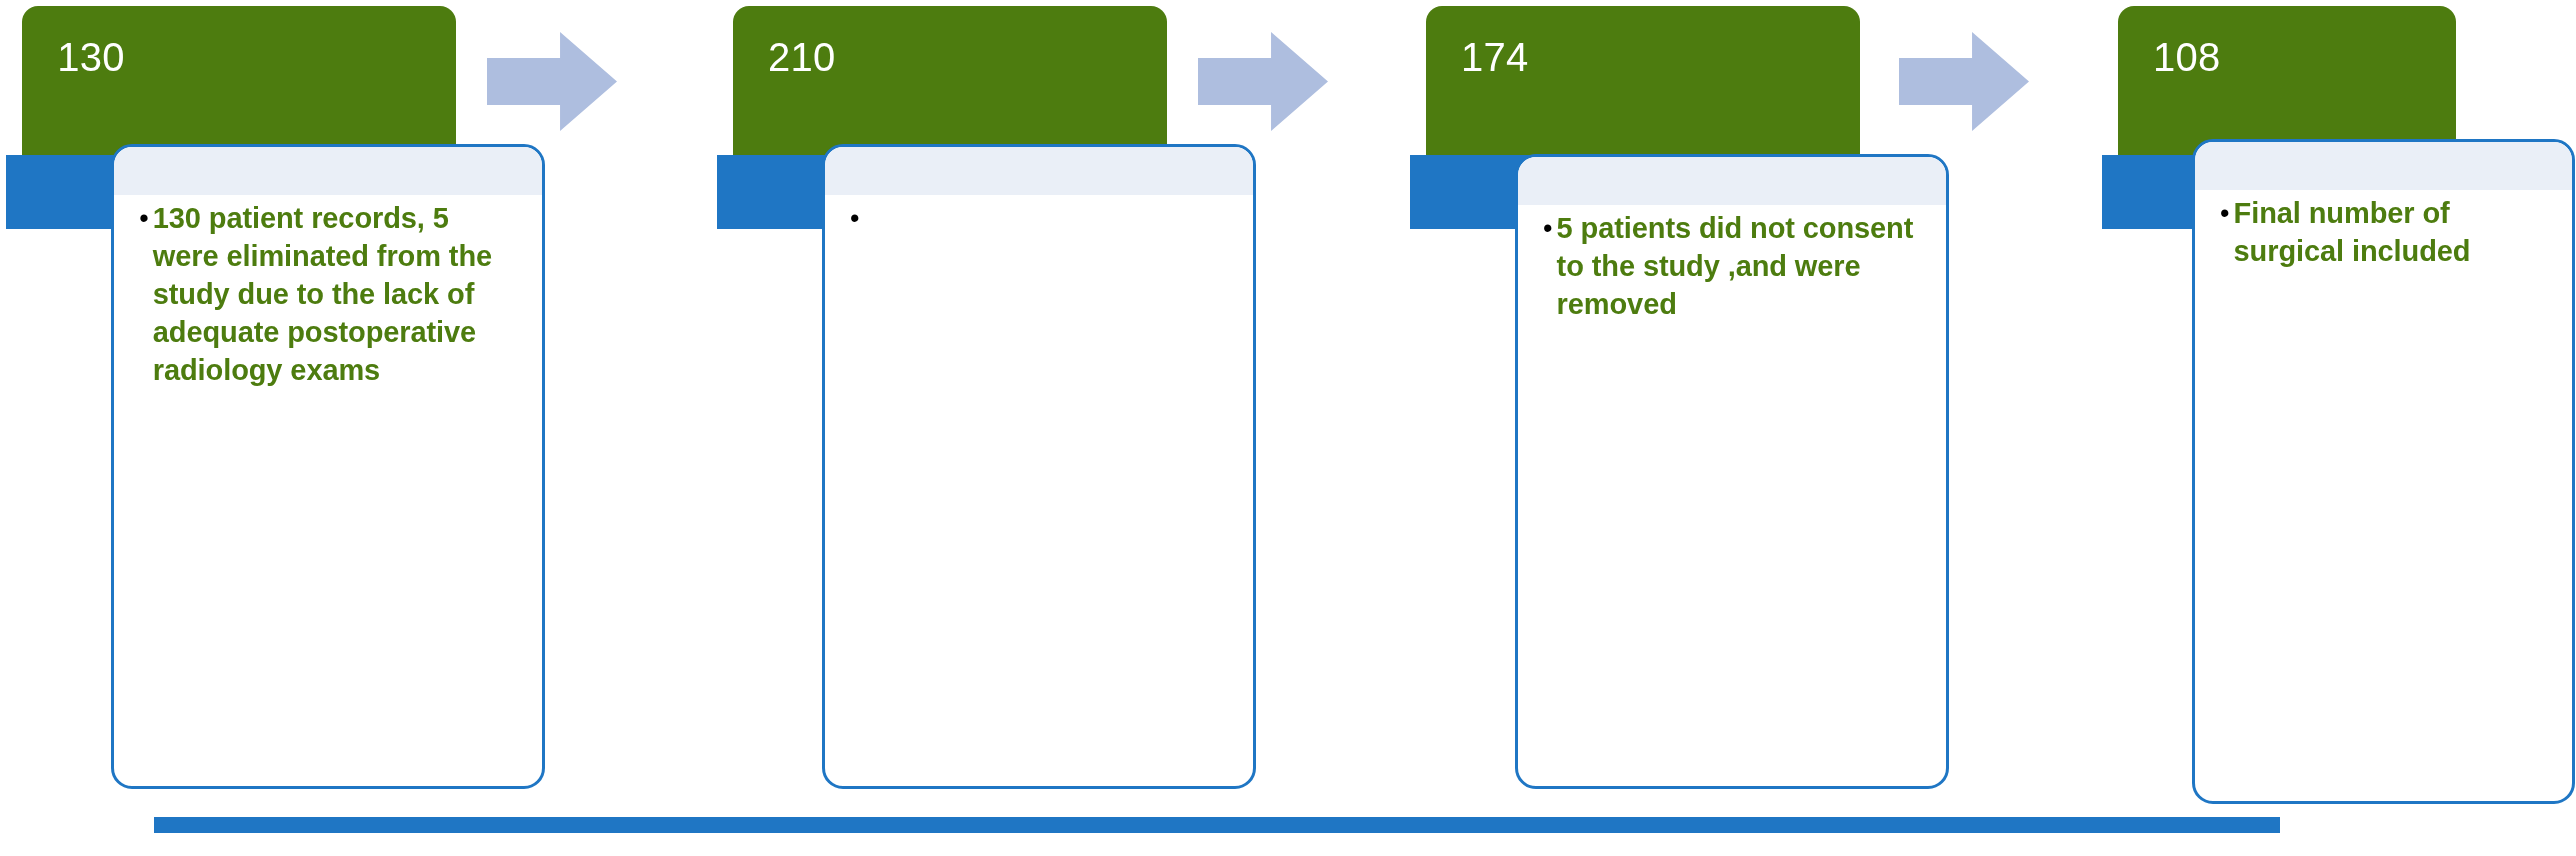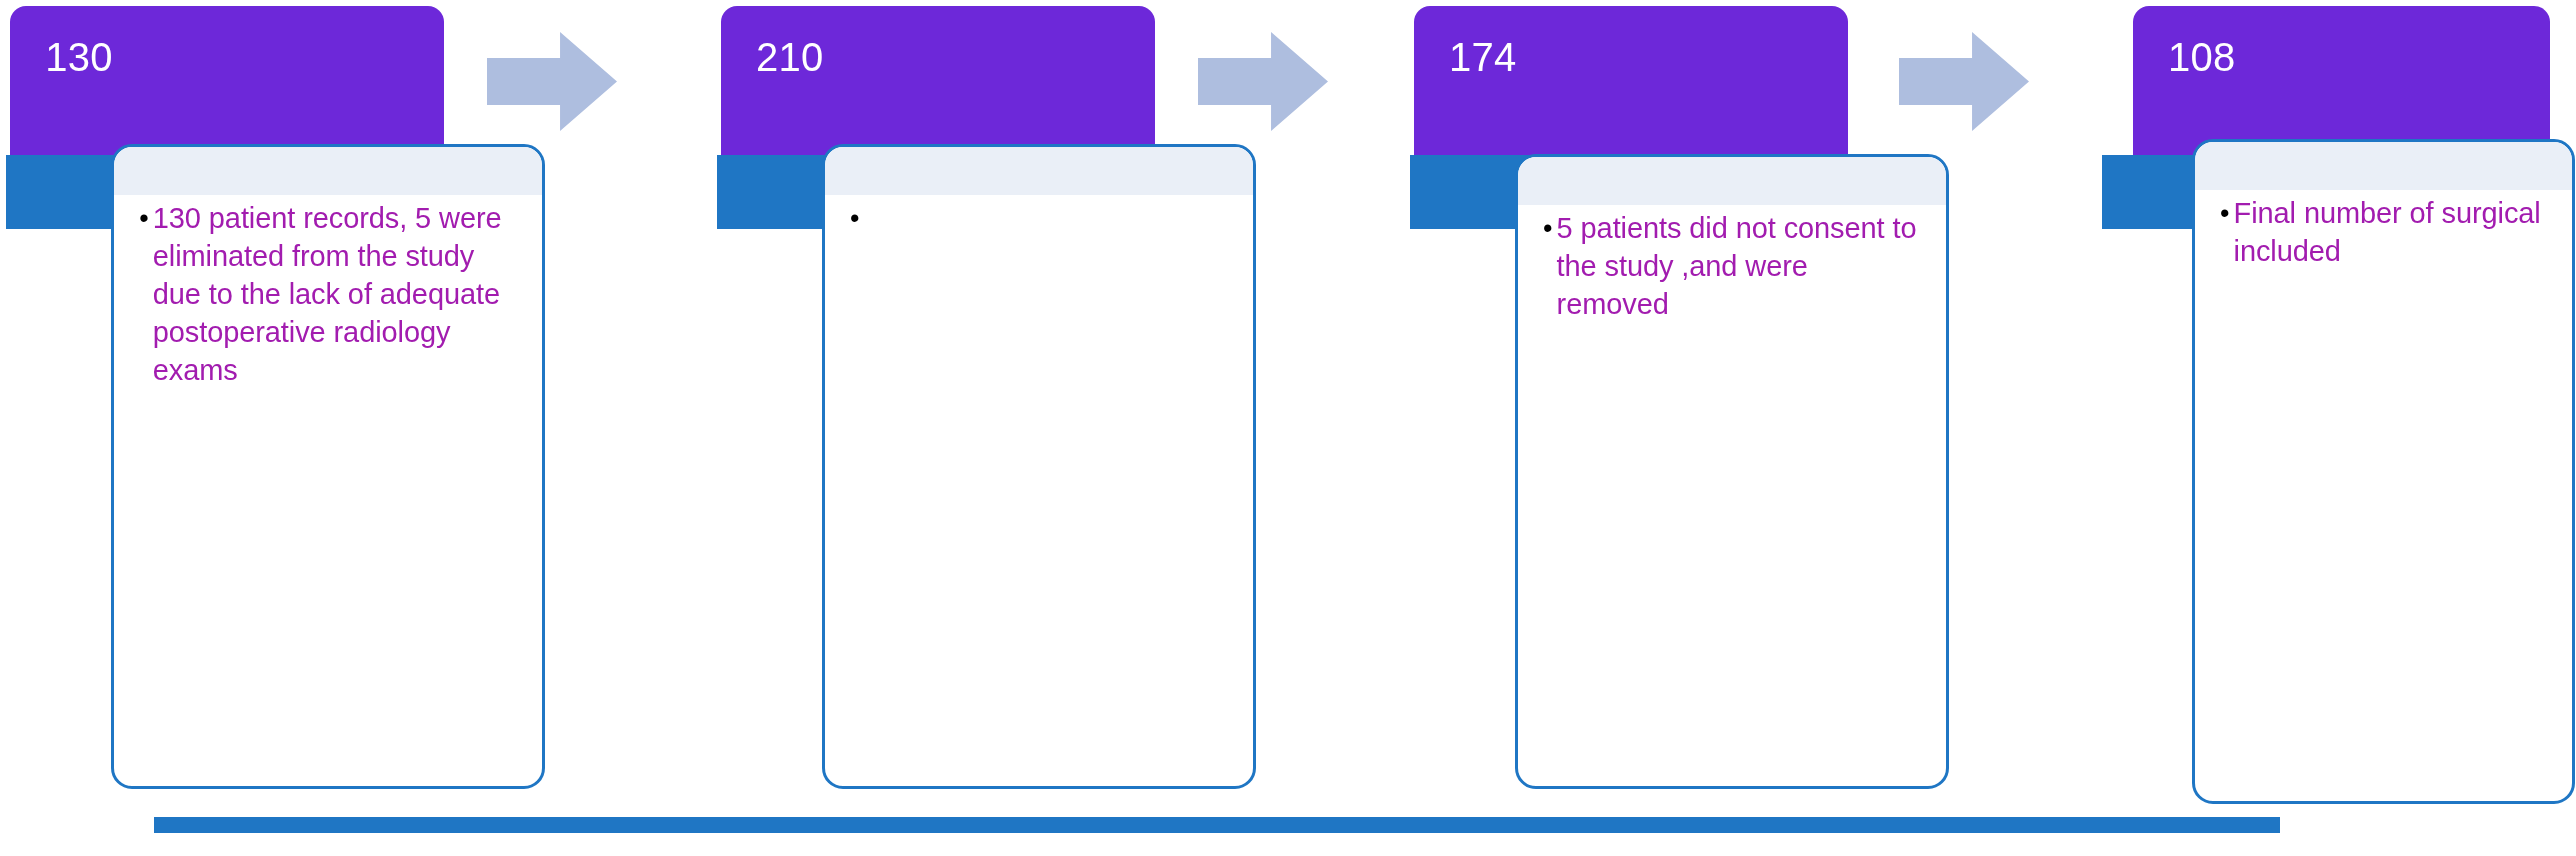--- a/index.html
+++ b/index.html
@@ -23,25 +23,25 @@
   
   .stage {
     position: absolute;
     top: 0;
     height: 856px;
   }
 
   
   .num-box {
     position: absolute;
-    left: 4px;
+    left: 16px;
     top: 6.2px;
     width: 434px;
     height: 174px;
-    background: #6d28d9;
+    background: #4d7c0f;
     border-radius: 16px 16px 0 0;
     box-sizing: border-box;
   }
   .num-box-tail {
     position: absolute;
     left: 0;
     top: 155px;
     width: 124px;
     height: 74px;
     background: #1F76C4;
@@ -98,24 +98,25 @@
     width: 13.6px;
     font-size: 27px;
     line-height: 38px;
     color: #000000;
     text-align: left;
   }
   .bullet-text {
     flex: 1 1 auto;
     font-size: 29px;
     line-height: 38px;
-    color: #a21caf;
+    color: #4d7c0f;
     font-family: "Liberation Sans", sans-serif;
     letter-spacing: -0.1px;
     word-wrap: break-word;
+    font-weight: bold;
   }
 
   
   .arrow {
     position: absolute;
     top: 32px;
     width: 130px;
     height: 99px;
   }
   .arrow svg { display: block; width: 100%; height: 100%; }
@@ -194,21 +195,21 @@
     </div>
   </div>
 
   <div class="arrow" style="left:1899px;">
     <svg viewBox="0 0 210 160" preserveAspectRatio="none" aria-hidden="true">
       <polygon points="0,42 118,42 118,0 210,80 118,160 118,118 0,118" fill="#AEBEDF"></polygon>
     </svg>
   </div>
 
   <div class="stage" style="left:2102px;">
-    <div class="num-box" style="width:417px;margin-left:27px;">
+    <div class="num-box" style="width:338px;">
       <div class="num-label">108</div>
     </div>
     <div class="num-box-tail"></div>
     <div class="card" style="left:90px;width:383px;top:139px;height:665px;">
       <div class="card-header-strip"></div>
       <div class="card-body">
         <div class="bullet-row">
           <span class="bullet-dot">•</span>
           <span class="bullet-text">Final number of surgical included</span>
         </div>

